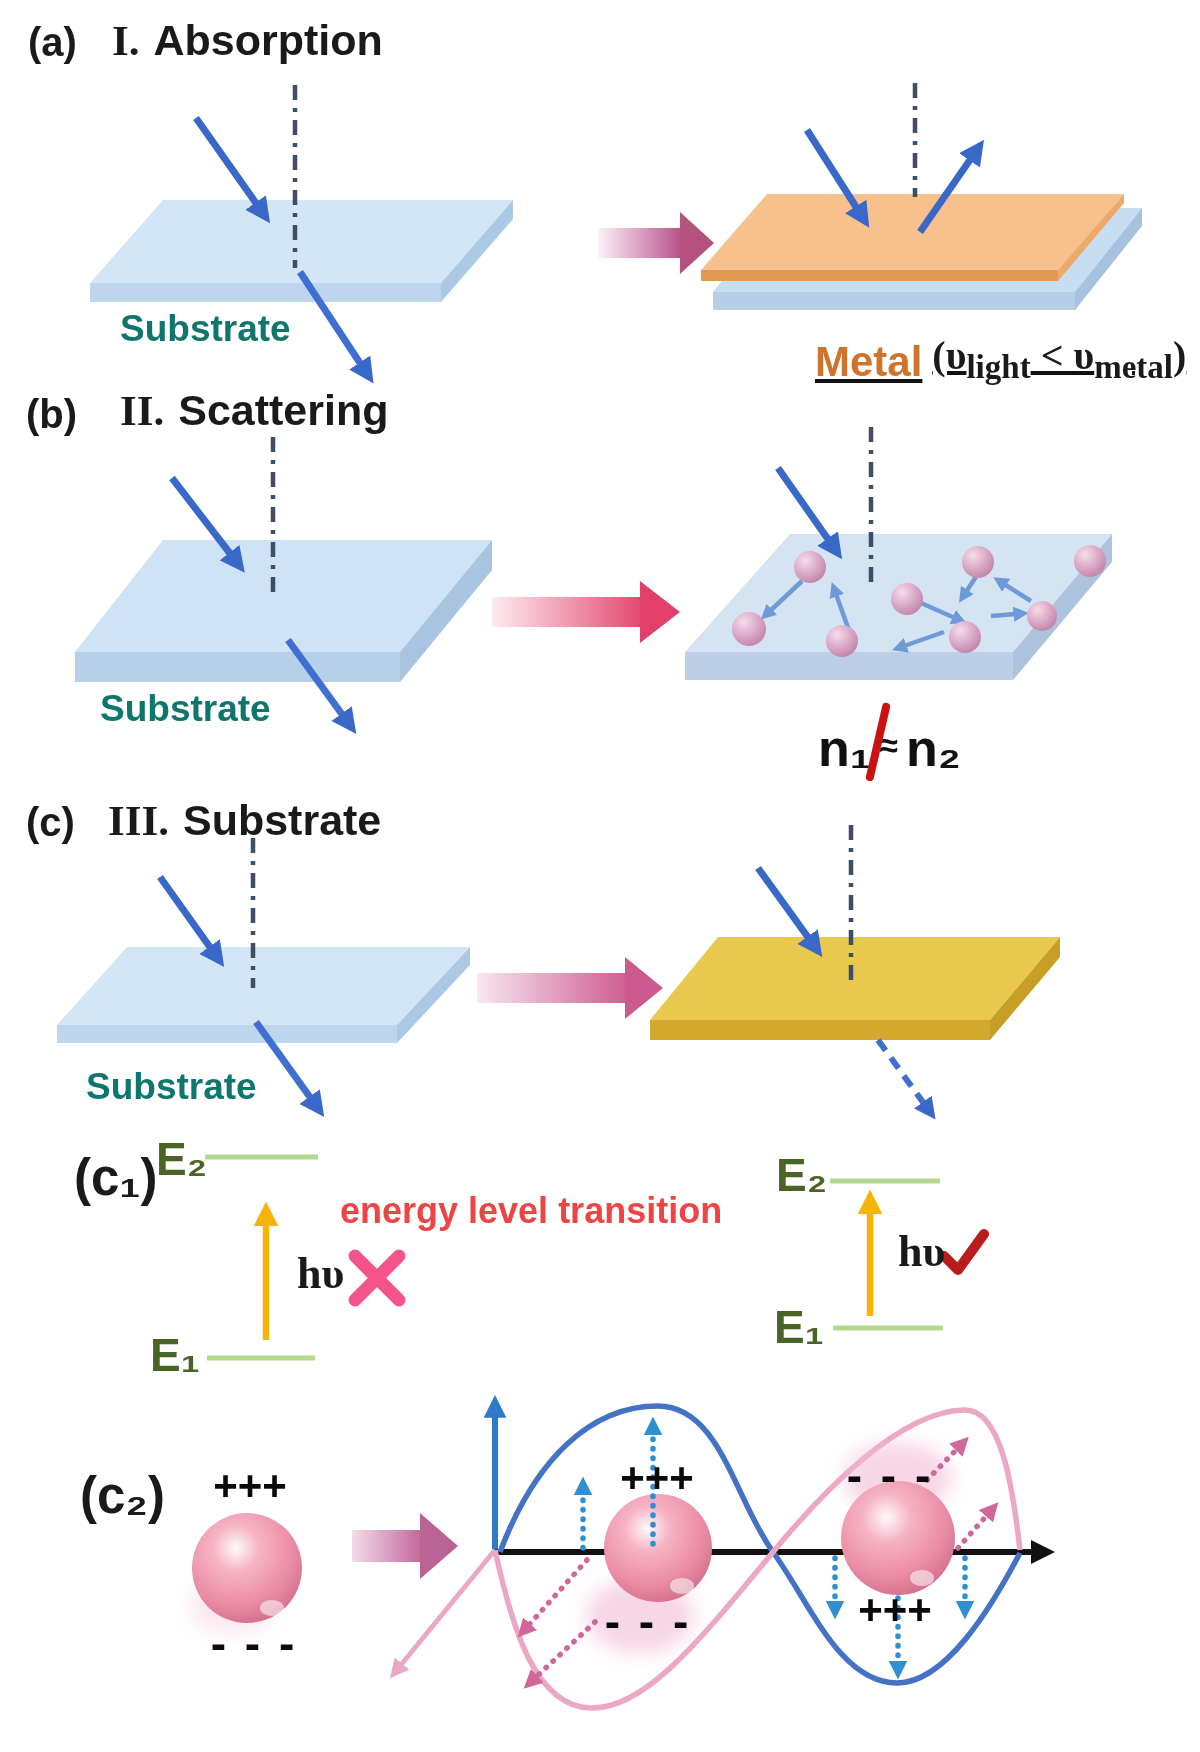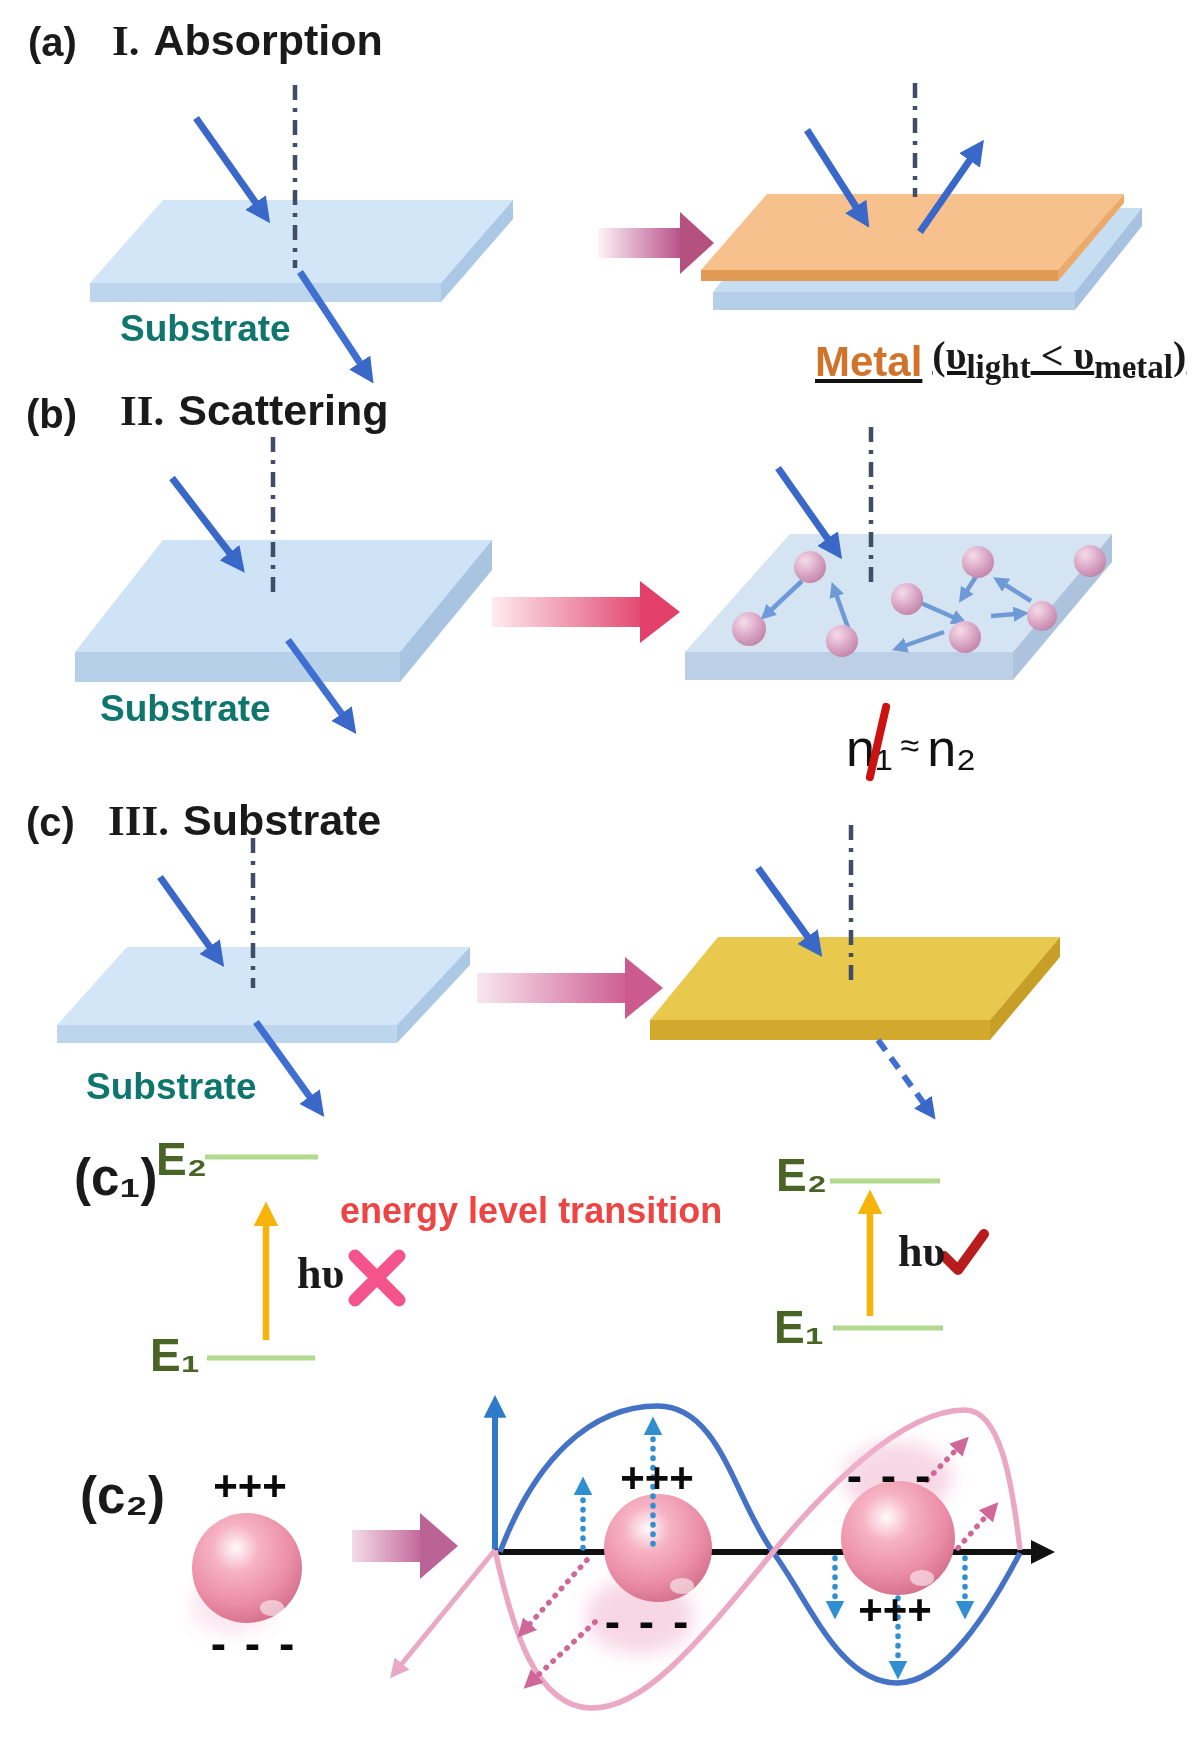--- a/index.html
+++ b/index.html
@@ -8,21 +8,21 @@
   .layer{position:absolute;left:0;top:0;z-index:0;}
   .txt{position:absolute;z-index:2;white-space:nowrap;}
   .tag{font-size:40px;font-weight:bold;color:#1a1a1a;}
   .title{font-size:43px;font-weight:bold;color:#1a1a1a;}
   .title .numeral{font-family:"Liberation Serif",serif;margin-right:14px;}
   .sub-label{font-size:37px;font-weight:bold;color:#0f766e;}
   .metal-line{display:flex;align-items:flex-end;text-decoration:underline;}
   .metal-word{font-size:42px;font-weight:bold;color:#d0742c;margin-right:10px;}
   .formula{font-family:"Liberation Serif",serif;font-size:40px;font-weight:bold;color:#1a1a1a;}
   .formula sub{font-size:33px;}
-  .n-eq{font-size:52px;font-weight:normal;margin-left:28px;}
+  .n-eq{font-size:52px;font-weight:bold;}
   .n-eq .approx{font-size:34px;vertical-align:9px;margin:0 8px;}
   .c-tag{font-size:51px;color:#1a1a1a;}
   .e-label{font-size:46px;font-weight:bold;color:#4a6425;}
   .hv{font-family:"Liberation Serif",serif;font-size:44px;font-weight:bold;color:#1a1a1a;}
   .caption{font-size:36px;font-weight:bold;color:#ef4444;}
   .charge{font-size:42px;font-weight:bold;color:#0a0a0a;text-align:center;width:96px;}
   .charge.minus{font-size:46px;font-weight:900;letter-spacing:3px;}
   .red-slash{position:absolute;z-index:3;width:8px;height:80px;background:#cc1111;
              border-radius:4px;transform:rotate(13deg);}
 </style>

